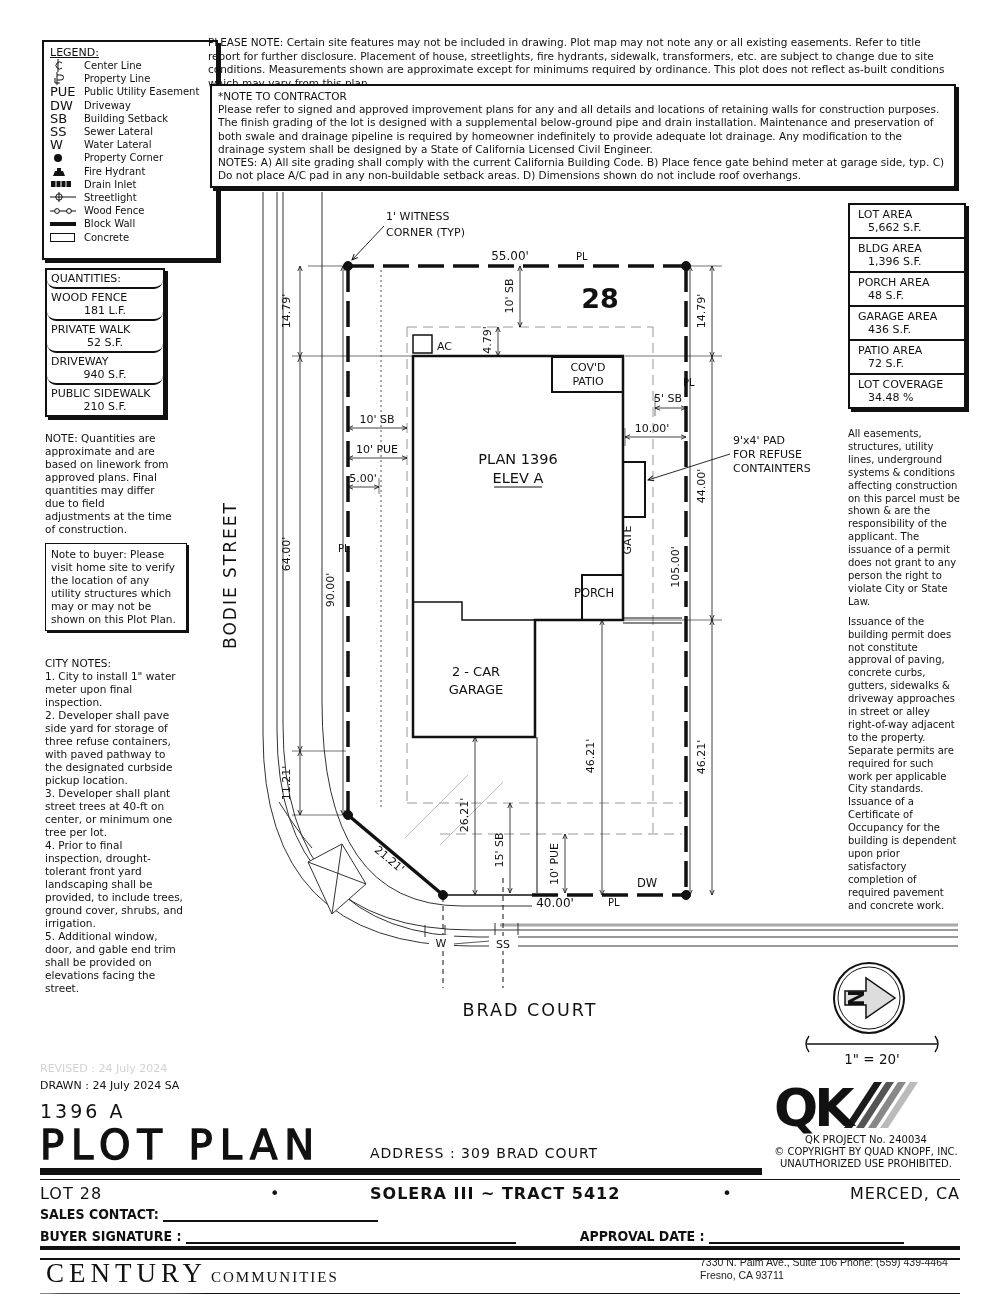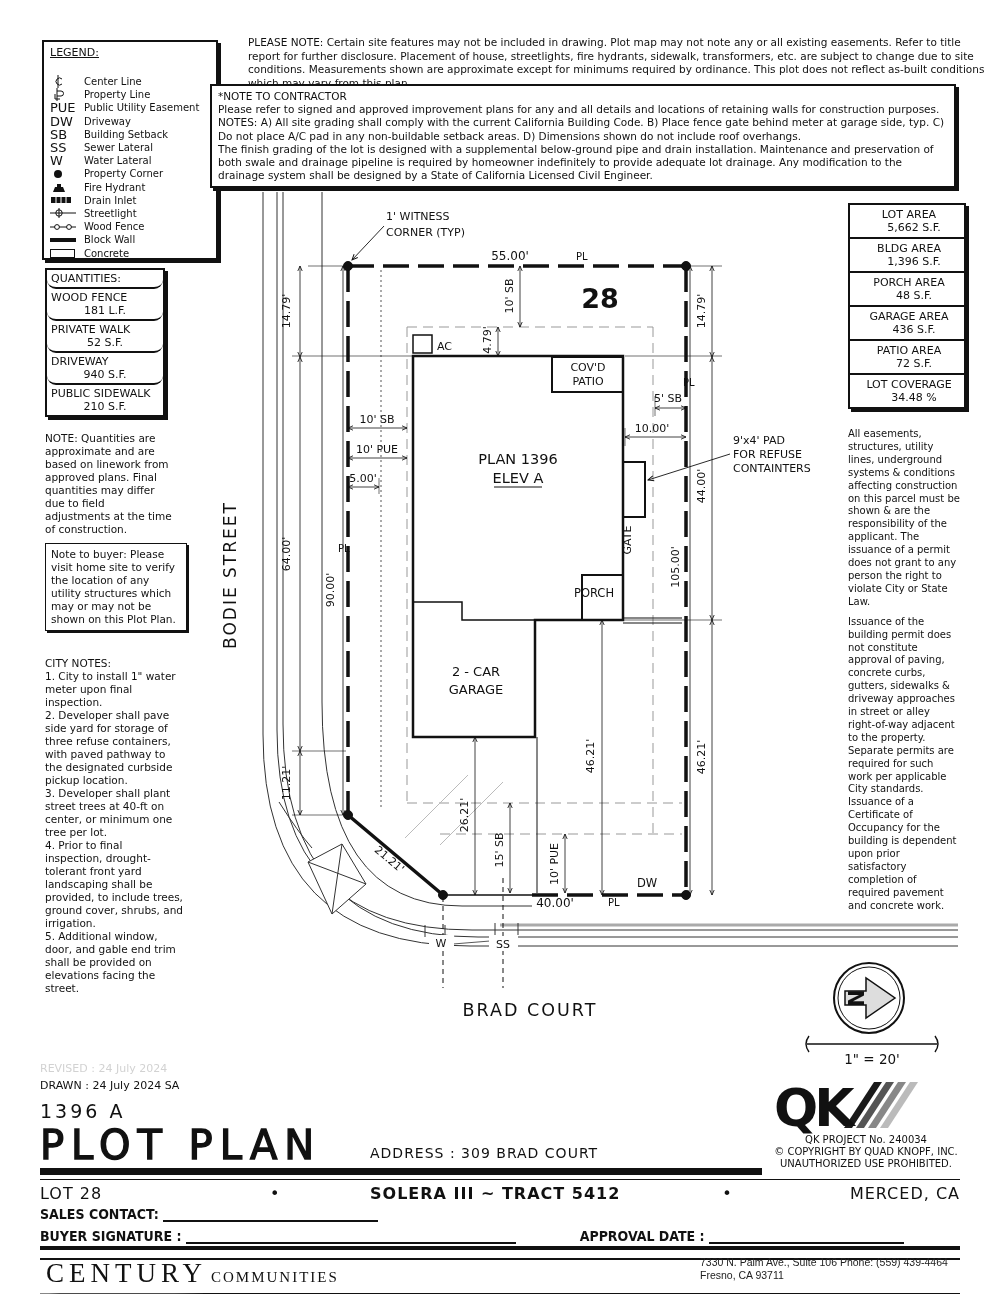--- a/index.html
+++ b/index.html
@@ -3,37 +3,37 @@
 <meta charset="utf-8">
 <style>
   html,body{margin:0;padding:0;background:#e8e8e8;}
   .sheet{position:relative;width:1000px;height:1302px;background:#ffffff;
          font-family:"DejaVu Sans",sans-serif;color:#111;overflow:hidden;}
   .abs{position:absolute;}
   .box{border:2px solid #111;background:#fff;box-shadow:3px 3px 0 #111;}
   .smalltxt{font-size:10.5px;line-height:13px;}
   
   .legend{left:42px;top:40px;width:160px;height:208px;padding:4px 6px;}
-  .legend-title{font-size:11px;text-decoration:underline;margin-bottom:16px;}
+  .legend-title{font-size:11px;text-decoration:underline;margin-bottom:0;}
   .lrow{display:flex;align-items:center;height:13.2px;font-size:10px;}
   .lsym{width:34px;flex:0 0 34px;display:flex;align-items:center;font-size:13px;}
   
-  .pleasenote{left:208px;top:36px;width:748px;font-size:10.5px;line-height:13.5px;margin-left:40px;}
+  .pleasenote{left:208px;top:36px;width:748px;font-size:10.5px;line-height:13.5px;}
   .contractor{left:210px;top:84px;width:730px;padding:4px 6px;font-size:10.5px;line-height:13.2px;}
   
   .qbox{left:45px;top:268px;width:116px;}
   .qrow{border-bottom:2px solid #111;padding:2px 4px;font-size:11px;border-radius:9px;}
   .qrow:last-child{border-bottom:none;}
   .qval{text-align:center;}
   .qnote{left:45px;top:432px;width:128px;}
   .buyernote{left:45px;top:543px;width:130px;padding:4px 5px;font-size:10.5px;line-height:13px;border-width:1.5px;box-shadow:2px 2px 0 #111;}
   .citynotes{left:45px;top:657px;width:138px;font-size:10.5px;line-height:13px;}
   .citynotes p{margin:0;}
   
-  .areas{left:848px;top:203px;width:114px;text-align:center;}
+  .areas{left:848px;top:203px;width:114px;}
   .arow{border-bottom:2px solid #111;padding:3px 4px 3px 8px;font-size:11px;line-height:13px;}
   .arow:last-child{border-bottom:none;}
   .aval{padding-left:10px;}
   .easements{left:848px;top:428px;width:112px;font-size:10px;line-height:12.9px;}
   .easements p{margin:0 0 7px 0;}
   
   .revised{left:40px;top:1062px;font-size:11px;color:#d2d2d2;}
   .drawn{left:40px;top:1079px;font-size:11px;}
   .planno{left:40px;top:1100px;font-size:19px;letter-spacing:3px;}
   .addr{left:370px;top:1145px;font-size:14px;letter-spacing:1px;}
@@ -330,22 +330,22 @@
           </svg>
         </span>
         <span>Concrete</span>
       </div>
   </div>
 
   <div class="abs pleasenote">PLEASE NOTE:  Certain site features may not be included in drawing.  Plot map may not note any or all existing easements. Refer to title report for further disclosure.  Placement of house, streetlights, fire hydrants, sidewalk, transformers, etc. are subject to change due to site conditions.  Measurements shown are approximate except for minimums required by ordinance.  This plot does not reflect as-built conditions which may vary from this plan.</div>
   <div class="abs box contractor">
     <div>*NOTE TO CONTRACTOR</div>
     <div>Please refer to signed and approved improvement plans for any and all details and locations of retaining walls for construction purposes.</div>
+    <div>The finish grading of the lot is designed with a supplemental below-ground pipe and drain installation.  Maintenance and preservation of both swale and drainage pipeline is required by homeowner indefinitely to provide adequate lot drainage.  Any modification to the drainage system shall be designed by a State of California Licensed Civil Engineer.</div>
     <div>NOTES:  A) All site grading shall comply with the current California Building Code.  B) Place fence gate behind meter at garage side, typ.  C) Do not place A/C pad in any non-buildable setback areas.  D) Dimensions shown do not include roof overhangs.</div>
-    <div>The finish grading of the lot is designed with a supplemental below-ground pipe and drain installation.  Maintenance and preservation of both swale and drainage pipeline is required by homeowner indefinitely to provide adequate lot drainage.  Any modification to the drainage system shall be designed by a State of California Licensed Civil Engineer.</div>
   </div>
 
   <div class="abs box qbox">
     <div class="qrow">QUANTITIES:</div>
     <div class="qrow">
         <div>WOOD FENCE</div>
         <div class="qval">181 L.F.</div>
       </div>
     <div class="qrow">
         <div>PRIVATE WALK</div>

